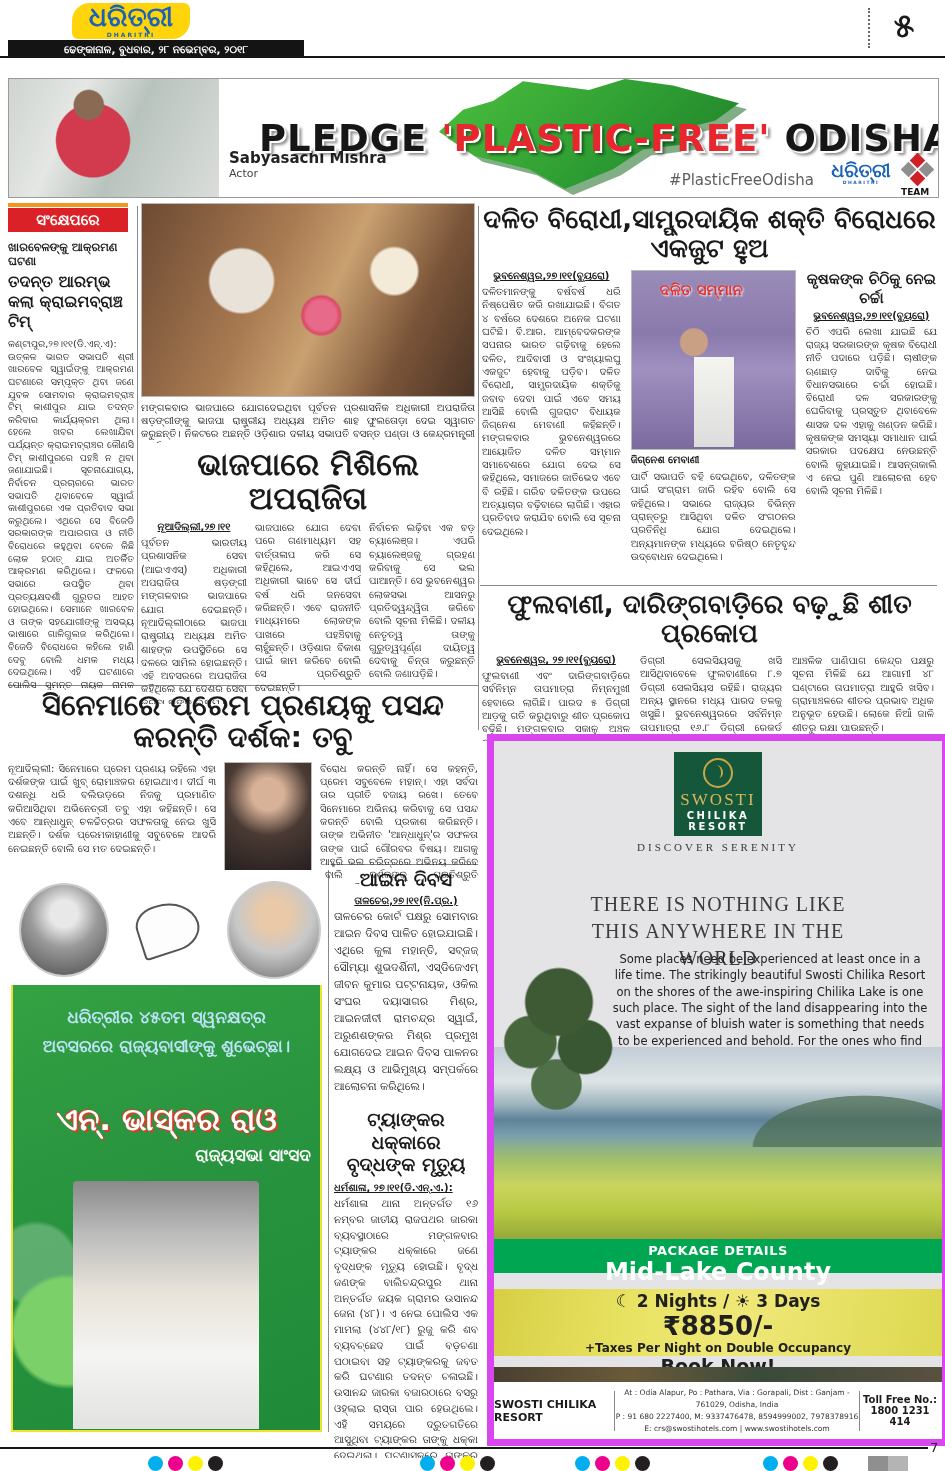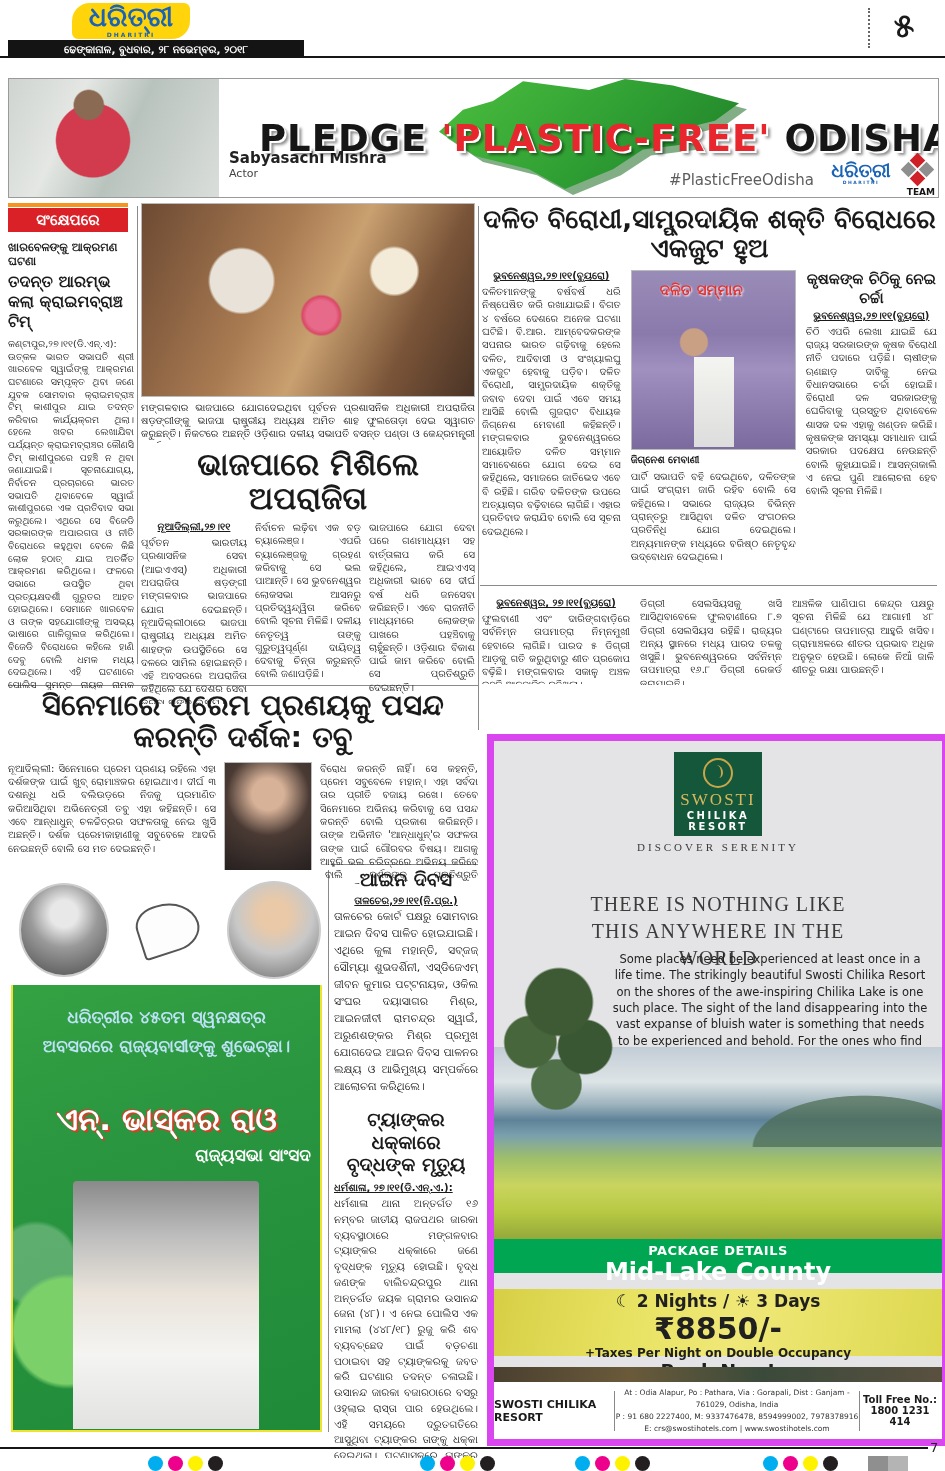--- a/index.html
+++ b/index.html
@@ -29,21 +29,21 @@
        background:linear-gradient(135deg,#4cbf3e,#2e9e33 55%,#1f7d28);}
   .map-shadow{clip-path:polygon(28% 2%,50% 10%,62% 0%,78% 6%,100% 22%,92% 38%,80% 46%,86% 58%,68% 64%,58% 82%,42% 100%,30% 82%,12% 70%,0% 48%,8% 28%,18% 20%);
        background:#1c6b22;opacity:.55;}
   .pledge-title{font-size:37px;font-weight:900;letter-spacing:1px;white-space:nowrap;
        text-shadow:2px 2px 0 #fff,4px 4px 3px rgba(0,0,0,.45);}
   .w-black{color:#161616;} .w-red{color:#e8262d;}
   .hashtag{color:#5d5d5d;font-size:15px;}
   .mini-odia{color:#1b63b5;font-size:19px;font-weight:bold;line-height:1;}
   .mini-latin{color:#1b63b5;font-size:4.5px;font-weight:bold;letter-spacing:1.5px;text-align:center;}
   .diam{width:11px;height:11px;transform:rotate(45deg);position:absolute;}
-  .team-label{font-size:9px;font-weight:900;color:#161616;text-align:right;}
+  .team-label{font-size:9px;font-weight:900;color:#161616;text-align:left;}
   
   .brief-orange{background:#f7941d;}
   .brief-red{background:#d92127;color:#fff;font-size:15px;font-weight:bold;
              display:flex;align-items:center;justify-content:center;}
   .kicker{font-size:11.5px;font-weight:bold;}
   .brief-head{font-size:16px;font-weight:bold;line-height:1.25;}
   
   .head-xl{font-size:31px;font-weight:bold;line-height:1.1;text-align:center;}
   .head-lg{font-size:26px;font-weight:bold;line-height:1.1;text-align:center;}
   .head-md{font-size:19px;font-weight:bold;line-height:1.2;text-align:center;}
@@ -98,21 +98,21 @@
       radial-gradient(circle at 50% 22%, #3d5a35 0 16%, transparent 17%),
       radial-gradient(circle at 28% 38%, #47663c 0 14%, transparent 15%),
       radial-gradient(circle at 70% 40%, #3a5733 0 15%, transparent 16%),
       radial-gradient(circle at 48% 55%, #50704a 0 16%, transparent 17%);}
   .sw-band{background:#00a651;color:#fff;text-align:center;}
   .sw-band-top{font-size:13px;font-weight:bold;letter-spacing:.5px;}
   .sw-band-name{font-size:24px;font-weight:900;}
   .sw-yellow{background:linear-gradient(100deg,#d6cf45 0%,#e8e262 30%,#efe878 55%,#ddd84f 100%);
              text-align:center;color:#202020;}
   .sw-line1{font-size:17px;font-weight:bold;}
-  .sw-price{font-size:30px;font-weight:900;}
+  .sw-price{font-size:26px;font-weight:900;}
   .sw-taxes{font-size:12px;font-weight:bold;}
   .sw-book{font-size:19px;font-weight:900;}
   .sw-valid{font-size:13px;font-weight:bold;}
   .sw-strip{background:linear-gradient(90deg,#4a4030,#6a5a3a 30%,#3a4a3a 60%,#5a5040);}
   .sw-footer{background:#fff;display:flex;align-items:center;}
   .sw-fname{font-size:11px;font-weight:900;}
   .sw-addr{font-size:7.5px;color:#333;text-align:center;line-height:1.6;}
   .sw-toll{font-size:10px;font-weight:900;text-align:center;}
   .sw-div{width:1px;background:#888;height:40px;}
   
@@ -181,22 +181,22 @@
 
   <div class="abs" style="left:141px;top:203px;width:334px;">
     <div class="photo photo-bjp" style="width:332px;height:192px;"></div>
     <div class="jtx caption" style="margin-top:4px;height:42px;">ମଙ୍ଗଳବାର ଭାଜପାରେ ଯୋଗଦେଇଥିବା ପୂର୍ବତନ ପ୍ରଶାସନିକ ଅଧିକାରୀ ଅପରାଜିତା ଷଡ଼ଙ୍ଗୀଙ୍କୁ ଭାଜପା ରାଷ୍ଟ୍ରୀୟ ଅଧ୍ୟକ୍ଷ ଅମିତ ଶାହ ଫୁଲତୋଡ଼ା ଦେଇ ସ୍ୱାଗତ କରୁଛନ୍ତି। ନିକଟରେ ଅଛନ୍ତି ଓଡ଼ିଶାର ଦଳୀୟ ସଭାପତି ବସନ୍ତ ପଣ୍ଡା ଓ କେନ୍ଦ୍ରମନ୍ତ୍ରୀ ଧର୍ମେନ୍ଦ୍ର ପ୍ରଧାନ।</div>
     <div class="head-xl" style="margin-top:4px;">ଭାଜପାରେ ମିଶିଲେ ଅପରାଜିତା</div>
     <div style="display:flex;gap:8px;margin-top:6px;">
       <div style="width:106px;">
         <div class="dateline" style="text-align:center;">ନୂଆଦିଲ୍ଲୀ,୨୭।୧୧</div>
         <div class="jtx body-tx" style="height:168px;margin-top:3px;">ପୂର୍ବତନ ଭାରତୀୟ ପ୍ରଶାସନିକ ସେବା (ଆଇଏଏସ୍) ଅଧିକାରୀ ଅପରାଜିତା ଷଡ଼ଙ୍ଗୀ ମଙ୍ଗଳବାର ଭାଜପାରେ ଯୋଗ ଦେଇଛନ୍ତି। ନୂଆଦିଲ୍ଲୀଠାରେ ଭାଜପା ରାଷ୍ଟ୍ରୀୟ ଅଧ୍ୟକ୍ଷ ଅମିତ ଶାହଙ୍କ ଉପସ୍ଥିତିରେ ସେ ଦଳରେ ସାମିଲ ହୋଇଛନ୍ତି। ଏହି ଅବସରରେ ଅପରାଜିତା କହିଥିଲେ ଯେ ଦେଶର ସେବା କରିବା ତାଙ୍କ ଲକ୍ଷ୍ୟ।</div>
       </div>
+      <div class="jtx body-tx" style="width:106px;height:184px;">ଭାଜପାରେ ଯୋଗ ଦେବା ପରେ ଗଣମାଧ୍ୟମ ସହ ବାର୍ତ୍ତାଳାପ କରି ସେ କହିଥିଲେ, ଆଇଏଏସ୍ ଅଧିକାରୀ ଭାବେ ସେ ଦୀର୍ଘ ବର୍ଷ ଧରି ଜନସେବା କରିଛନ୍ତି। ଏବେ ରାଜନୀତି ମାଧ୍ୟମରେ ଲୋକଙ୍କ ପାଖରେ ପହଞ୍ଚିବାକୁ ଚାହୁଁଛନ୍ତି। ଓଡ଼ିଶାର ବିକାଶ ପାଇଁ କାମ କରିବେ ବୋଲି ସେ ପ୍ରତିଶ୍ରୁତି ଦେଇଛନ୍ତି।</div>
       <div class="jtx body-tx" style="width:106px;height:184px;">ନିର୍ବାଚନ ଲଢ଼ିବା ଏକ ବଡ଼ ଚ୍ୟାଲେଞ୍ଜ। ଏପରି ଚ୍ୟାଲେଞ୍ଜକୁ ଗ୍ରହଣ କରିବାକୁ ସେ ଭଲ ପାଆନ୍ତି। ସେ ଭୁବନେଶ୍ୱର ଲୋକସଭା ଆସନରୁ ପ୍ରତିଦ୍ୱନ୍ଦ୍ୱିତା କରିବେ ବୋଲି ସୂଚନା ମିଳିଛି। ଦଳୀୟ ନେତୃତ୍ୱ ତାଙ୍କୁ ଗୁରୁତ୍ୱପୂର୍ଣ୍ଣ ଦାୟିତ୍ୱ ଦେବାକୁ ଚିନ୍ତା କରୁଛନ୍ତି ବୋଲି ଜଣାପଡ଼ିଛି।</div>
-      <div class="jtx body-tx" style="width:106px;height:184px;">ଭାଜପାରେ ଯୋଗ ଦେବା ପରେ ଗଣମାଧ୍ୟମ ସହ ବାର୍ତ୍ତାଳାପ କରି ସେ କହିଥିଲେ, ଆଇଏଏସ୍ ଅଧିକାରୀ ଭାବେ ସେ ଦୀର୍ଘ ବର୍ଷ ଧରି ଜନସେବା କରିଛନ୍ତି। ଏବେ ରାଜନୀତି ମାଧ୍ୟମରେ ଲୋକଙ୍କ ପାଖରେ ପହଞ୍ଚିବାକୁ ଚାହୁଁଛନ୍ତି। ଓଡ଼ିଶାର ବିକାଶ ପାଇଁ କାମ କରିବେ ବୋଲି ସେ ପ୍ରତିଶ୍ରୁତି ଦେଇଛନ୍ତି।</div>
     </div>
   </div>
 
   <div class="abs" style="left:482px;top:205px;width:455px;">
     <div class="head-lg">ଦଳିତ ବିରୋଧୀ,ସାମ୍ପ୍ରଦାୟିକ ଶକ୍ତି ବିରୋଧରେ ଏକଜୁଟ ହୁଅ</div>
     <div style="display:flex;gap:10px;margin-top:8px;">
       <div style="width:150px;">
         <div class="dateline" style="text-align:center;">ଭୁବନେଶ୍ୱର,୨୭।୧୧(ବ୍ୟୁରୋ)</div>
         <div class="jtx body-tx" style="height:318px;margin-top:3px;">ଦଳିତମାନଙ୍କୁ ବର୍ଷବର୍ଷ ଧରି ନିଷ୍ପେଷିତ କରି ରଖାଯାଇଛି। ବିଗତ ୪ ବର୍ଷରେ ଦେଶରେ ଅନେକ ଘଟଣା ଘଟିଛି। ବି.ଆର. ଆମ୍ବେଦକରଙ୍କ ସପନାର ଭାରତ ଗଢ଼ିବାକୁ ହେଲେ ଦଳିତ, ଆଦିବାସୀ ଓ ସଂଖ୍ୟାଲଘୁ ଏକଜୁଟ ହେବାକୁ ପଡ଼ିବ। ଦଳିତ ବିରୋଧୀ, ସାମ୍ପ୍ରଦାୟିକ ଶକ୍ତିକୁ ଜବାବ ଦେବା ପାଇଁ ଏବେ ସମୟ ଆସିଛି ବୋଲି ଗୁଜରାଟ ବିଧାୟକ ଜିଗ୍ନେଶ ମେବାଣୀ କହିଛନ୍ତି। ମଙ୍ଗଳବାର ଭୁବନେଶ୍ୱରରେ ଆୟୋଜିତ ଦଳିତ ସମ୍ମାନ ସମାବେଶରେ ଯୋଗ ଦେଇ ସେ କହିଥିଲେ, ସମାଜରେ ଜାତିଭେଦ ଏବେ ବି ରହିଛି। ଗରିବ ଦଳିତଙ୍କ ଉପରେ ଅତ୍ୟାଚାର ବଢ଼ିବାରେ ଲାଗିଛି। ଏହାର ପ୍ରତିବାଦ କରାଯିବ ବୋଲି ସେ ସୂଚନା ଦେଇଥିଲେ।</div>
       </div>
@@ -210,20 +210,21 @@
       </div>
       <div style="width:142px;">
         <div class="subhead">କୃଷକଙ୍କ ଚିଠିକୁ ନେଇ ଚର୍ଚ୍ଚା</div>
         <div class="dateline" style="text-align:center;margin-top:2px;">ଭୁବନେଶ୍ୱର,୨୭।୧୧(ବ୍ୟୁରୋ)</div>
         <div class="jtx body-tx" style="height:290px;margin-top:3px;">ଚିଠି ଏପରି ଲେଖା ଯାଇଛି ଯେ ରାଜ୍ୟ ସରକାରଙ୍କ କୃଷକ ବିରୋଧୀ ନୀତି ପଦାରେ ପଡ଼ିଛି। ଚାଷୀଙ୍କ ଋଣଛାଡ଼ ଦାବିକୁ ନେଇ ବିଧାନସଭାରେ ଚର୍ଚ୍ଚା ହୋଇଛି। ବିରୋଧୀ ଦଳ ସରକାରଙ୍କୁ ଘେରିବାକୁ ପ୍ରସ୍ତୁତ ଥିବାବେଳେ ଶାସକ ଦଳ ଏହାକୁ ଖଣ୍ଡନ କରିଛି। କୃଷକଙ୍କ ସମସ୍ୟା ସମାଧାନ ପାଇଁ ସରକାର ପଦକ୍ଷେପ ନେଉଛନ୍ତି ବୋଲି କୁହାଯାଇଛି। ଆସନ୍ତାକାଲି ଏ ନେଇ ପୁଣି ଆଲୋଚନା ହେବ ବୋଲି ସୂଚନା ମିଳିଛି।</div>
       </div>
     </div>
   </div>
 
   <div class="abs" style="left:482px;top:590px;width:455px;">
+    <div class="head-lg">ଫୁଲବାଣୀ, ଦାରିଙ୍ଗବାଡ଼ିରେ ବଢ଼ୁଛି ଶୀତ ପ୍ରକୋପ</div>
     <div style="display:flex;gap:10px;margin-top:7px;">
       <div style="width:148px;">
         <div class="dateline" style="text-align:center;">ଭୁବନେଶ୍ୱର, ୨୭।୧୧(ବ୍ୟୁରୋ)</div>
         <div class="jtx body-tx" style="height:72px;margin-top:3px;">ଫୁଲବାଣୀ ଏବଂ ଦାରିଙ୍ଗବାଡ଼ିରେ ସର୍ବନିମ୍ନ ତାପମାତ୍ରା ନିମ୍ନମୁଖୀ ହେବାରେ ଲାଗିଛି। ପାରଦ ୫ ଡିଗ୍ରୀ ଆଡ଼କୁ ଗତି କରୁଥିବାରୁ ଶୀତ ପ୍ରକୋପ ବଢ଼ିଛି। ମଙ୍ଗଳବାର ସକାଳୁ ଅଞ୍ଚଳ କୁହୁଡ଼ି ଆଚ୍ଛାଦିତ ରହିଥିଲା।</div>
       </div>
       <div class="jtx body-tx" style="width:142px;height:88px;">ଡିଗ୍ରୀ ସେଲସିୟସକୁ ଖସି ଆସିଥିବାବେଳେ ଫୁଲବାଣୀରେ ୮.୭ ଡିଗ୍ରୀ ସେଲସିୟସ ରହିଛି। ରାଜ୍ୟର ଅନ୍ୟ ସ୍ଥାନରେ ମଧ୍ୟ ପାରଦ ତଳକୁ ଖସୁଛି। ଭୁବନେଶ୍ୱରରେ ସର୍ବନିମ୍ନ ତାପମାତ୍ରା ୧୬.୮ ଡିଗ୍ରୀ ରେକର୍ଡ କରାଯାଇଛି।</div>
       <div class="jtx body-tx" style="width:142px;height:88px;">ଆଞ୍ଚଳିକ ପାଣିପାଗ କେନ୍ଦ୍ର ପକ୍ଷରୁ ସୂଚନା ମିଳିଛି ଯେ ଆଗାମୀ ୪୮ ଘଣ୍ଟାରେ ତାପମାତ୍ରା ଆହୁରି ଖସିବ। ଗ୍ରାମାଞ୍ଚଳରେ ଶୀତର ପ୍ରଭାବ ଅଧିକ ଅନୁଭୂତ ହେଉଛି। ଲୋକେ ନିଆଁ ଜାଳି ଶୀତରୁ ରକ୍ଷା ପାଉଛନ୍ତି।</div>
     </div>
   </div>
 

